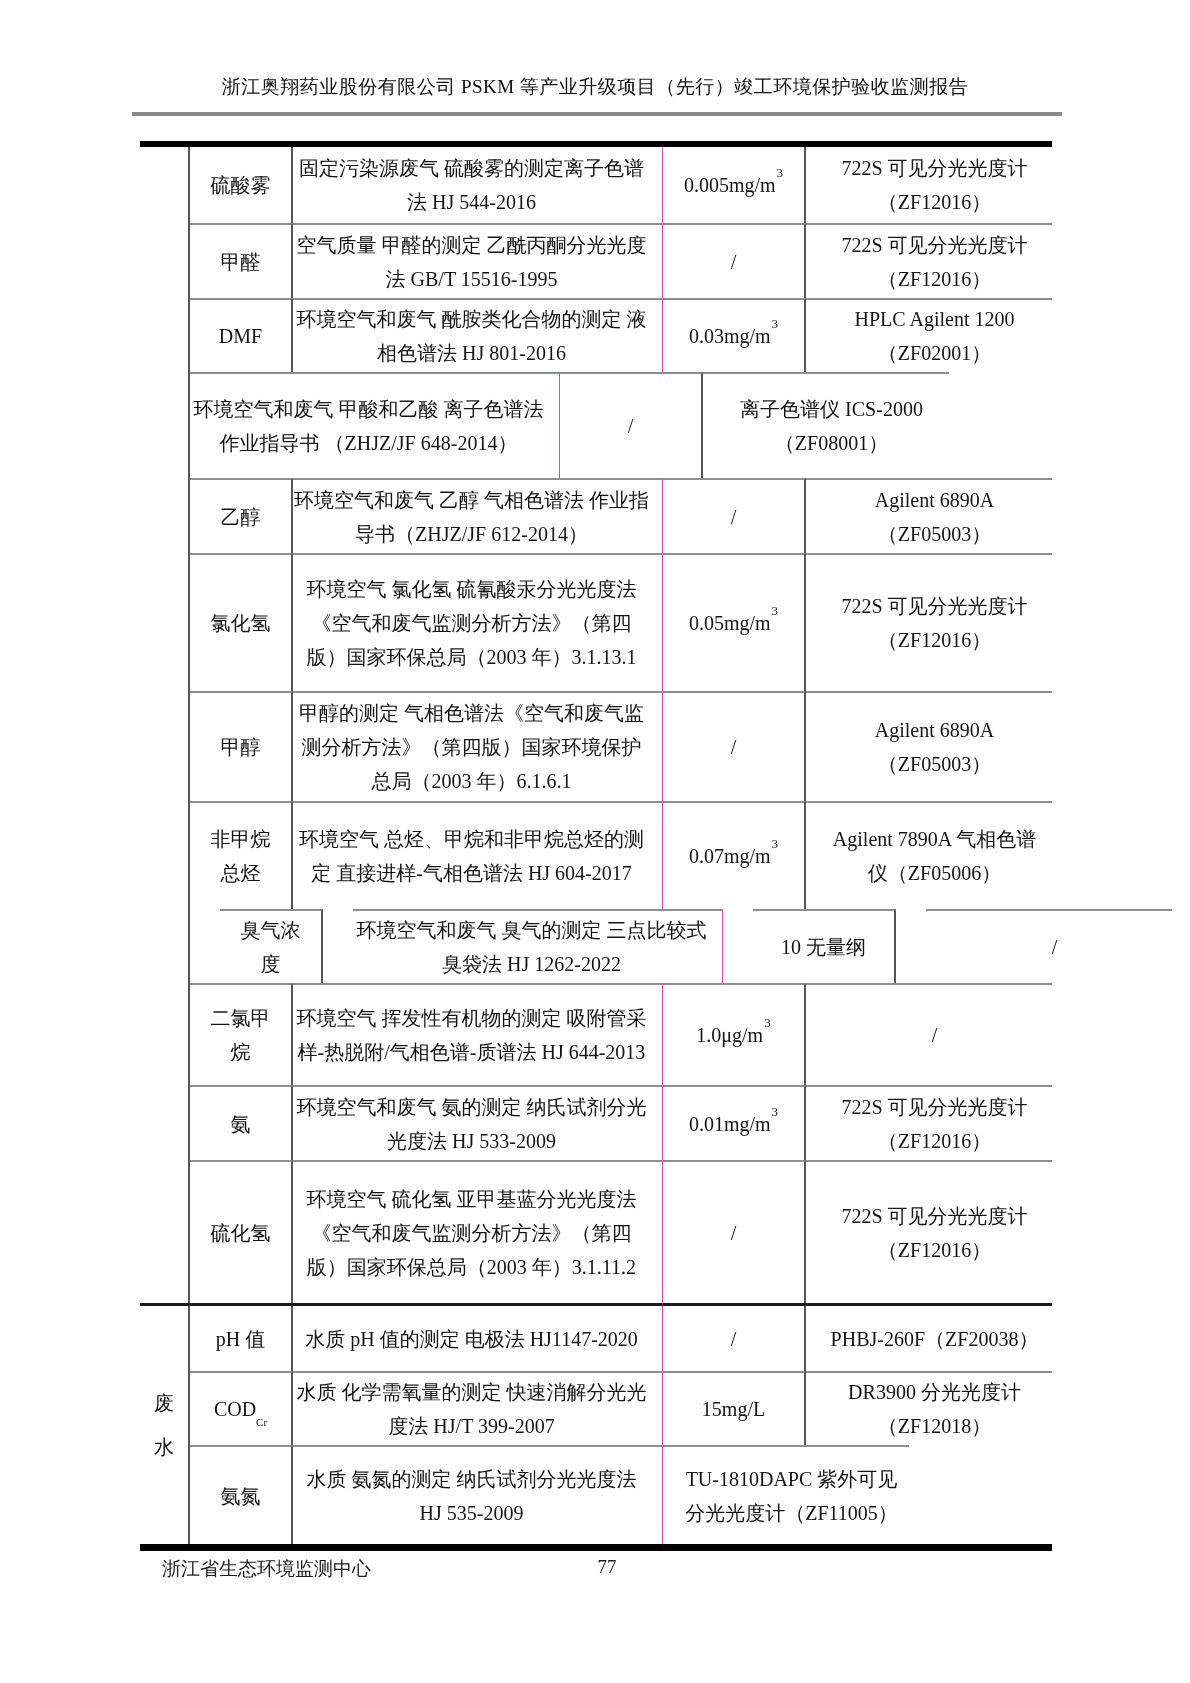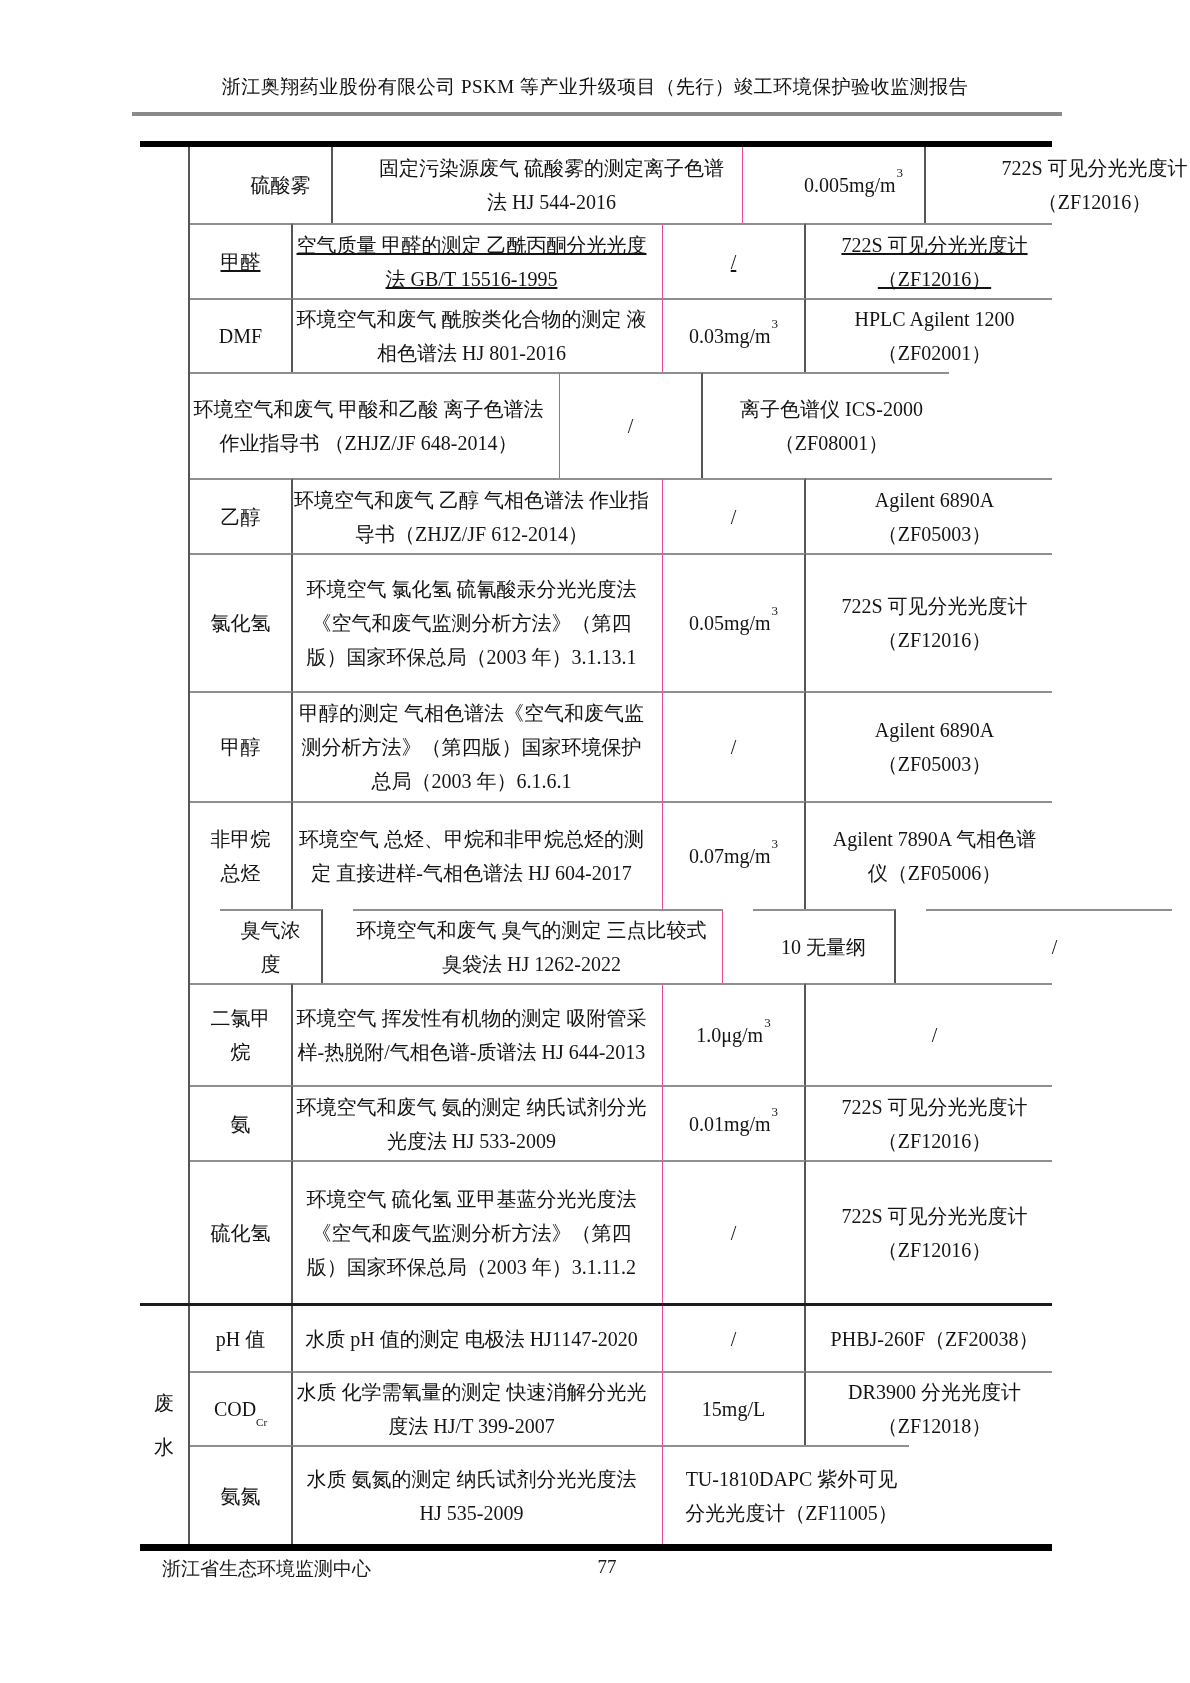--- a/index.html
+++ b/index.html
@@ -59,36 +59,36 @@
 </style>
 </head>
 <body>
 
 <div class="title">浙江奥翔药业股份有限公司 PSKM 等产业升级项目（先行）竣工环境保护验收监测报告</div>
 <div class="hrule"></div>
 
 <div class="tbl">
   <div class="bar-top"></div>
   <div class="rows" id="sectionA">
-      <div class="row" style="min-height: 76px; gap: 40px;">
+      <div class="row" style="min-height: 76px;">
         <div class="cell c0"></div>
         <div class="cell c1">
           <span class="t">硫酸雾</span>
         </div>
         <div class="cell c2">
           <span class="t">固定污染源废气 硫酸雾的测定离子色谱法 HJ 544-2016</span>
         </div>
         <div class="cell c3">
           <span class="t">0.005mg/m<sup>3</sup></span>
         </div>
         <div class="cell c4">
           <span class="t">722S 可见分光光度计（ZF12016）</span>
         </div>
       </div>
-      <div class="row" style="min-height: 75px; text-decoration: underline;">
+      <div class="row" style="min-height: 75px;">
         <div class="cell c0"></div>
         <div class="cell c1">
           <span class="t">甲醛</span>
         </div>
         <div class="cell c2">
           <span class="t">空气质量 甲醛的测定 乙酰丙酮分光光度法 GB/T 15516-1995</span>
         </div>
         <div class="cell c3">
           <span class="t">/</span>
         </div>

